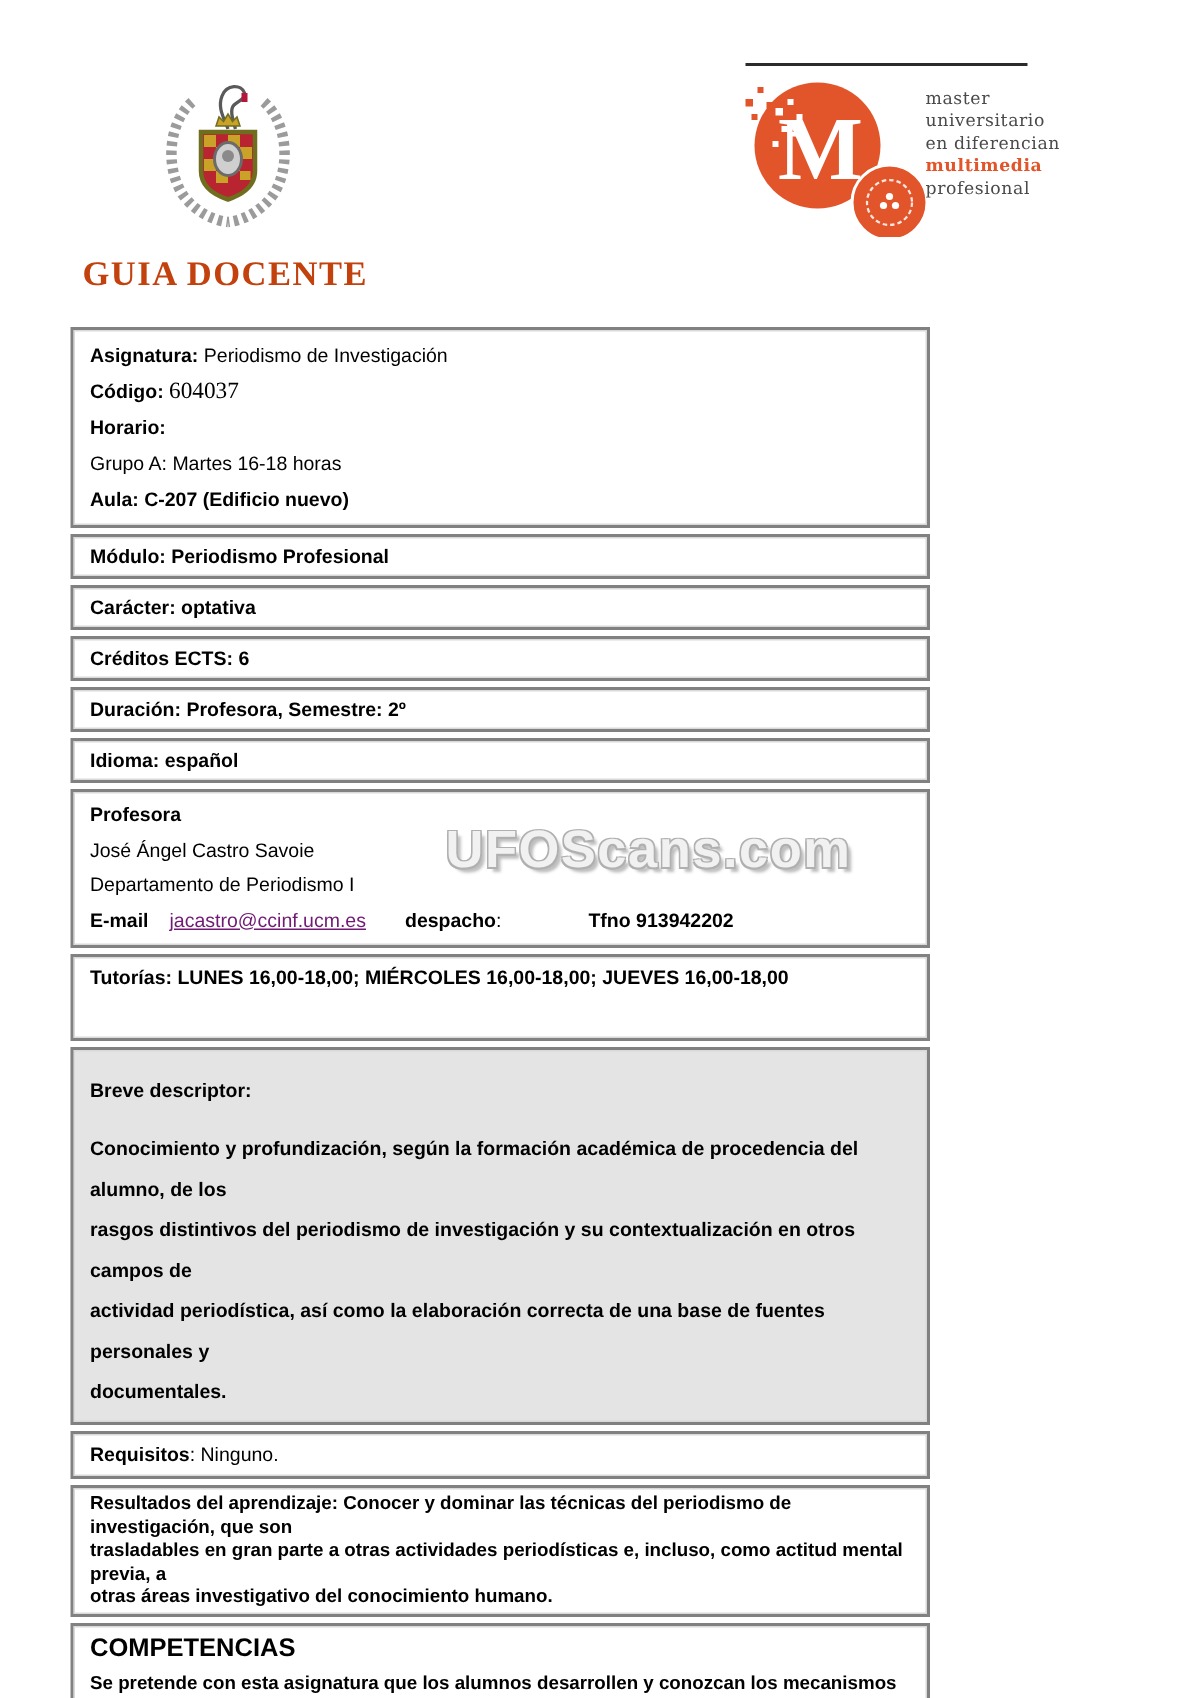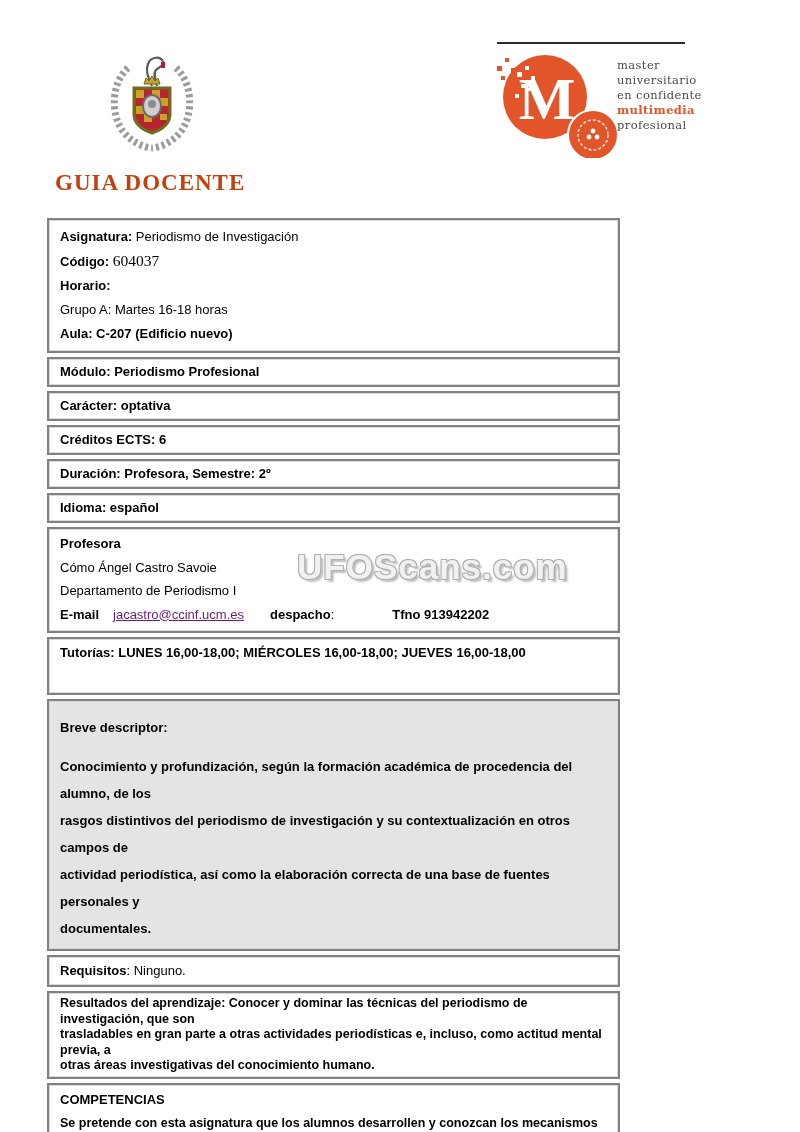--- a/index.html
+++ b/index.html
@@ -42,21 +42,21 @@
   .row-prof .despacho{margin-left:26px;}
   .row-prof .tfno{margin-left:58px;}
   .row-tut{padding-bottom:32px;padding-top:6px;}
   .row-breve{background:#e4e4e4;padding-top:19px;padding-bottom:7px;}
   .row-breve .para{margin-top:17px;line-height:27px;}
   .pre{white-space:pre-line;}
   .row-req{padding-top:6px;padding-bottom:6px;}
   .row-res{padding-top:3px;padding-bottom:3px;font-size:12.5px;line-height:15.5px;}
   .row-comp{padding-top:7px;padding-bottom:2px;font-size:12.5px;line-height:15px;margin-bottom:0;}
   .row-comp .para{margin-top:9px;line-height:15.5px;}
-  .comp-head{font-size:13px;}
+  .comp-head{font-size:17px;}
   
   .watermark{
     position:absolute;left:297px;top:547px;z-index:5;
     font-size:35px;font-weight:bold;letter-spacing:1px;
     color:rgba(255,255,255,0.82);
     text-shadow:
       -1px -1px 0 #b0b0b0, 1px -1px 0 #b0b0b0,
       -1px 1px 0 #b0b0b0, 1px 1px 0 #b0b0b0,
       3px 3px 2px rgba(110,110,110,0.45);
   }
@@ -109,21 +109,21 @@
 
     <circle cx="98" cy="93" r="25" fill="#e2542a" stroke="#ffffff" stroke-width="2"></circle>
     <circle cx="98" cy="93" r="15" fill="none" stroke="rgba(255,255,255,0.85)" stroke-width="1.5" stroke-dasharray="3 2"></circle>
     <circle cx="98" cy="89" r="2.4" fill="#ffffff"></circle>
     <circle cx="94" cy="95" r="2.4" fill="#ffffff"></circle>
     <circle cx="102" cy="95" r="2.4" fill="#ffffff"></circle>
   </svg>
   <div class="mlogo-text" style="position:absolute;left:617px;top:58px;">
     <div>master</div>
     <div>universitario</div>
-    <div>en confidente</div>
+    <div>en diferencian</div>
     <div class="accent" style="color:#e2542a">multimedia</div>
     <div>profesional</div>
   </div>
 
   <h1 class="title">GUIA DOCENTE</h1>
 
   <div class="doc-table">
 
     <section class="row row-info">
       <div>
@@ -140,21 +140,21 @@
     </section>
 
     <section class="row">Módulo: Periodismo Profesional</section>
     <section class="row">Carácter: optativa</section>
     <section class="row">Créditos ECTS: 6</section>
     <section class="row">Duración: Profesora, Semestre: 2º</section>
     <section class="row">Idioma: español</section>
 
     <section class="row row-prof">
       <div>Profesora</div>
-      <div class="reg">Cómo Ángel Castro Savoie</div>
+      <div class="reg">José Ángel Castro Savoie</div>
       <div class="reg">Departamento de Periodismo I</div>
       <div>
         <span>E-mail</span><a class="email-link">jacastro@ccinf.ucm.es</a><span class="despacho">despacho</span><span class="reg">:</span><span class="tfno">Tfno 913942202</span>
       </div>
     </section>
 
     <section class="row row-tut">Tutorías: LUNES 16,00-18,00;  MIÉRCOLES 16,00-18,00; JUEVES 16,00-18,00</section>
 
     <section class="row row-breve">
       <div>Breve descriptor:</div>
@@ -163,21 +163,21 @@
 actividad periodística, así como la elaboración correcta de una base de fuentes personales y
 documentales.</div>
     </section>
 
     <section class="row row-req">
       <span>Requisitos</span><span class="reg">:  Ninguno.</span>
     </section>
 
     <section class="row row-res pre">Resultados del aprendizaje: Conocer y dominar las técnicas del periodismo de investigación, que son
 trasladables en gran parte a otras actividades periodísticas e, incluso, como actitud mental previa, a
-otras áreas investigativas del conocimiento humano.</section>
+otras áreas investigativo del conocimiento humano.</section>
 
     <section class="row row-comp">
       <div class="comp-head">COMPETENCIAS</div>
       <div class="para pre">Se pretende con esta asignatura que los alumnos desarrollen y conozcan los mecanismos y
 estrategias que diferencian al periodismo de investigación del periodismo de información diaria.
 Cómo reconocer los posibles elementos de interés investigativo que muchas veces pasan
 inadvertidos en la información general. Cómo tratar y validar las fuentes informativas. Las relaciones
 del periodista con el informador y con el confidente. Cómo evitar las situaciones más frecuentes en</div>
     </section>
 

